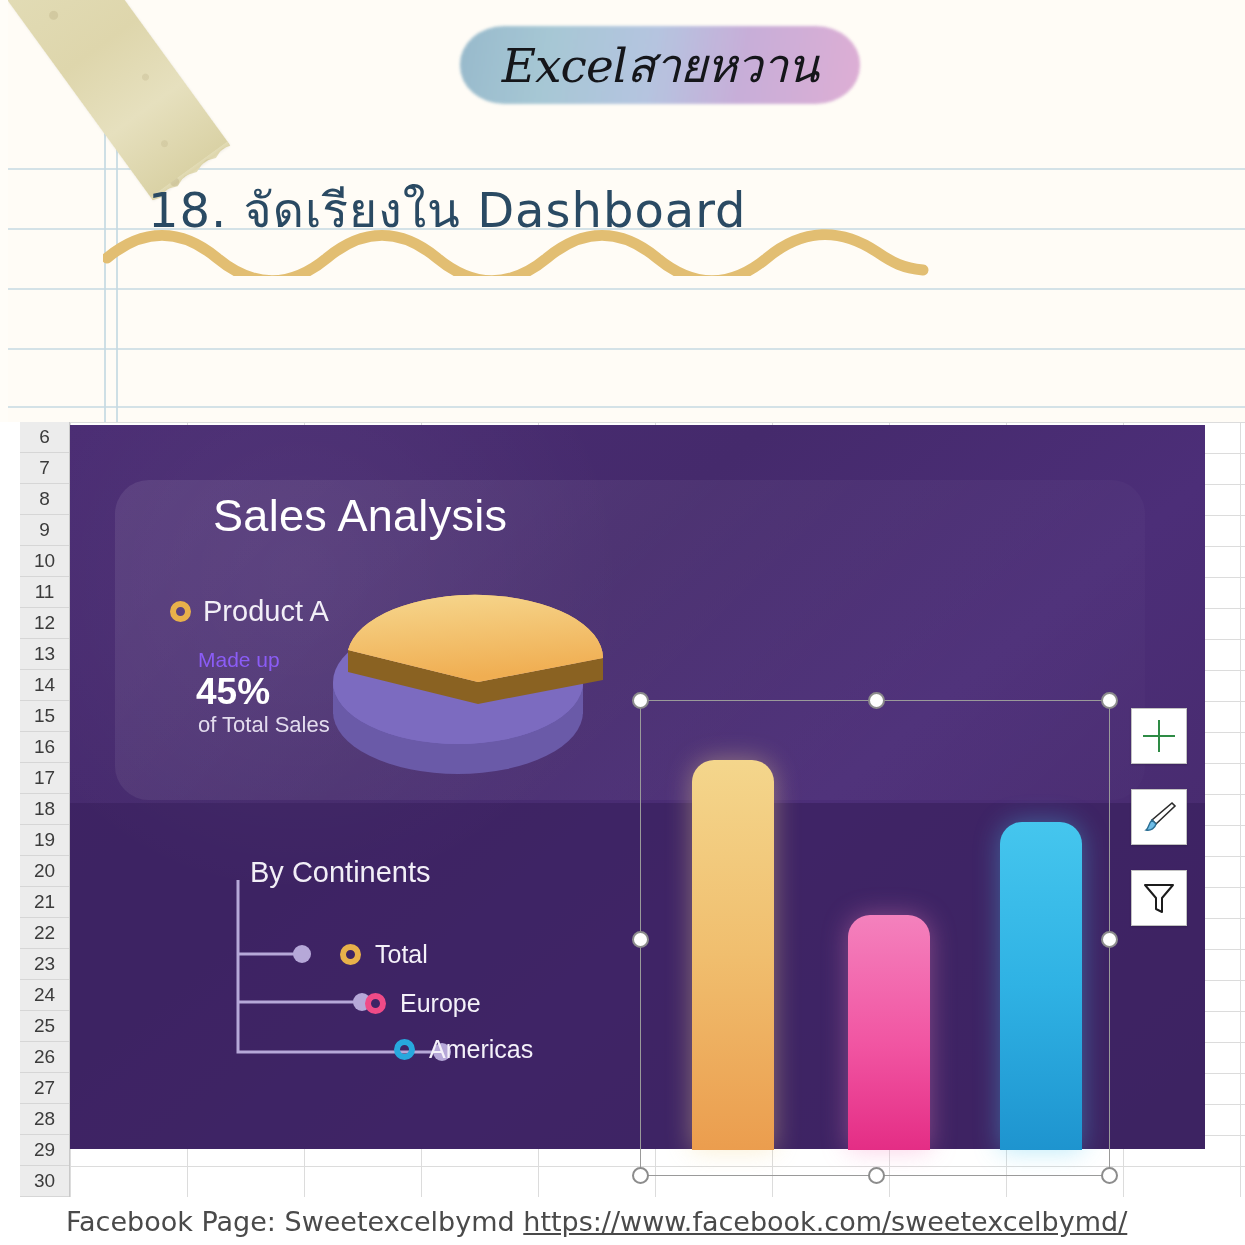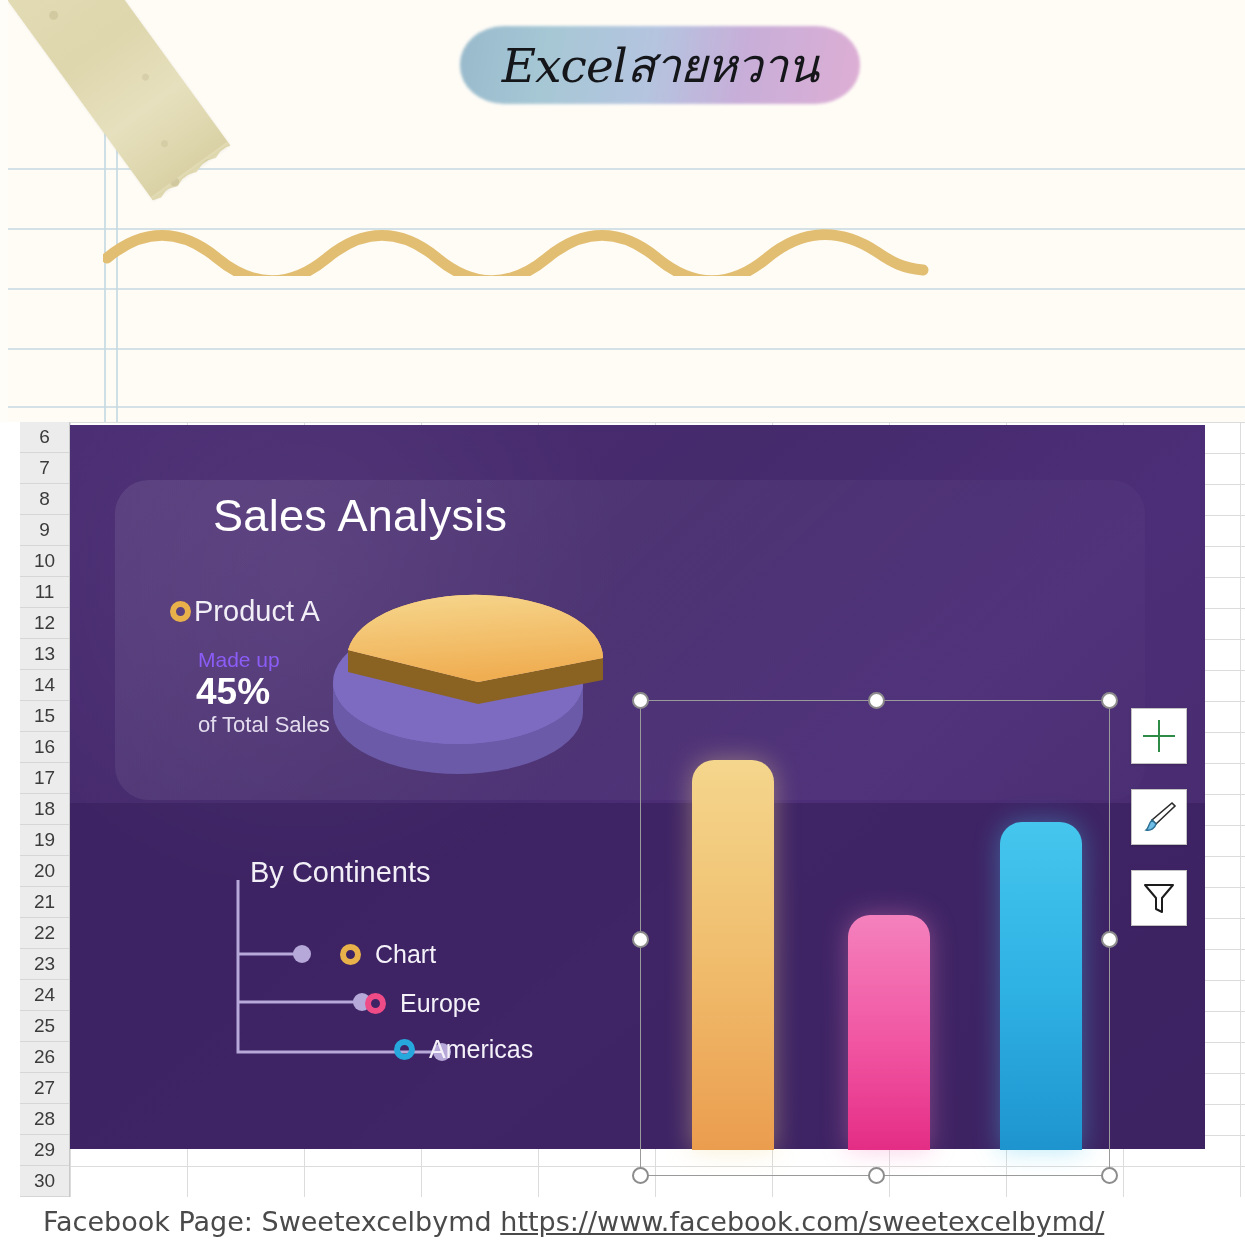--- a/index.html
+++ b/index.html
@@ -151,21 +151,21 @@
     position:absolute; left:170px; top:490px;
     font-size:45px; font-weight:400;
     color:#FFFFFF;
     letter-spacing:.3px;
     margin-left:43px;
   }
 
   
   #product-row {
     position:absolute; left:170px; top:595px;
-    display:flex; align-items:center; gap:3px;
+    display:flex; align-items:center; gap:12px;
   }
   .ring {
     width:21px; height:21px; border-radius:50%;
     border:6px solid #E8B14A;
     box-sizing:border-box;
   }
   .ring.pink { border-color:#EF4B87; }
   .ring.blue { border-color:#27A8DD; }
   #product-label { font-size:29px; color:#F2EFF7; }
 
@@ -219,21 +219,21 @@
     box-shadow:0 1px 2px rgba(0,0,0,.18);
   }
 
   
   #footer {
     position:absolute; left:0; top:1197px; width:1245px; height:48px;
     background:#FFFFFF;
     display:flex; align-items:center;
   }
   #footer-inner {
-    margin-left:43px;
+    margin-left:66px;
     font-family:"DejaVu Sans", sans-serif;
     font-size:27px; color:#4A4A4A;
     white-space:nowrap;
   }
   #footer-url { text-decoration:underline; }
 </style>
 </head>
 <body>
 
 <div id="paper">
@@ -245,20 +245,21 @@
   <div class="margin-line" style="left:96px"></div>
   <div class="margin-line" style="left:108px"></div>
 
   <div id="washi"></div>
 
   <div id="logo-wrap">
     <div id="logo-blob"></div>
     <div id="logo-text">Excelสายหวาน</div>
   </div>
 
+  <div id="title">18. จัดเรียงใน Dashboard</div>
 
   <svg id="wave" viewBox="0 0 830 48">
     <path d="M4,30 C40,0 78,0 114,30 C150,60 188,60 224,30 C260,0 298,0 334,30 C370,60 408,60 444,30 C480,0 518,0 554,30 C590,60 628,60 664,30 C700,0 738,0 774,24 C790,35 800,40 820,42" fill="none" stroke="#E2BE72" stroke-width="11" stroke-linecap="round"></path>
   </svg>
 
 </div>
 
 <div id="sheet">
   <div id="row-headers">
       <div class="rowhdr">6</div>
@@ -371,21 +372,21 @@
   <path d="M8,0 L8,172 L212,172" stroke="#B6A8D8" stroke-width="3" fill="none"></path>
   <path d="M8,122 L132,122" stroke="#B6A8D8" stroke-width="3" fill="none"></path>
   <path d="M8,74  L72,74" stroke="#B6A8D8" stroke-width="3" fill="none"></path>
   <circle cx="72" cy="74" r="9" fill="#B6A8D8"></circle>
   <circle cx="132" cy="122" r="9" fill="#B6A8D8"></circle>
   <circle cx="212" cy="172" r="9" fill="#B6A8D8"></circle>
 </svg>
 
 <div class="cont-row" style="left:340px; top:940px">
   <span class="ring"></span>
-  <span class="cont-label">Chart</span>
+  <span class="cont-label">Total</span>
 </div>
 <div class="cont-row" style="left:365px; top:989px">
   <span class="ring pink"></span>
   <span class="cont-label">Europe</span>
 </div>
 <div class="cont-row" style="left:394px; top:1035px">
   <span class="ring blue"></span>
   <span class="cont-label">Americas</span>
 </div>
 

